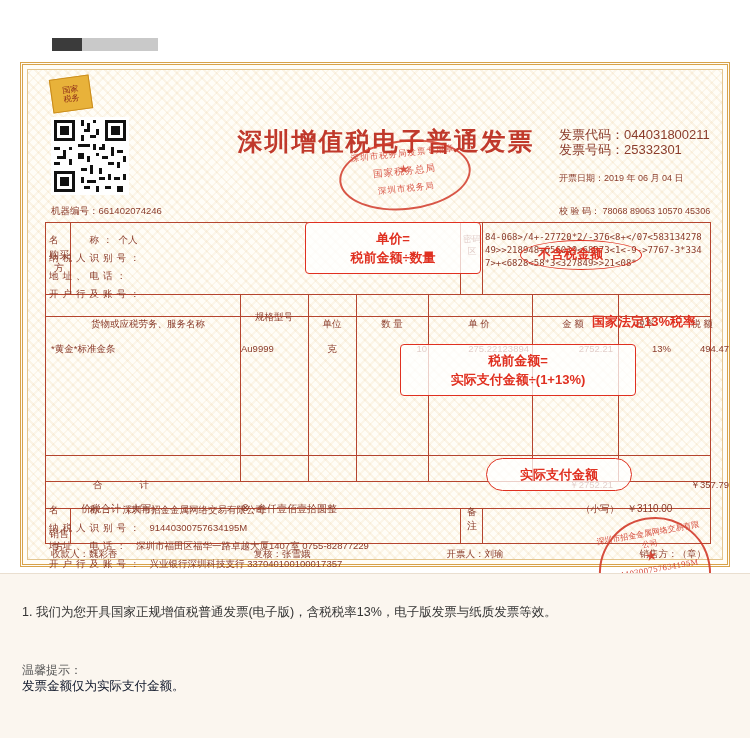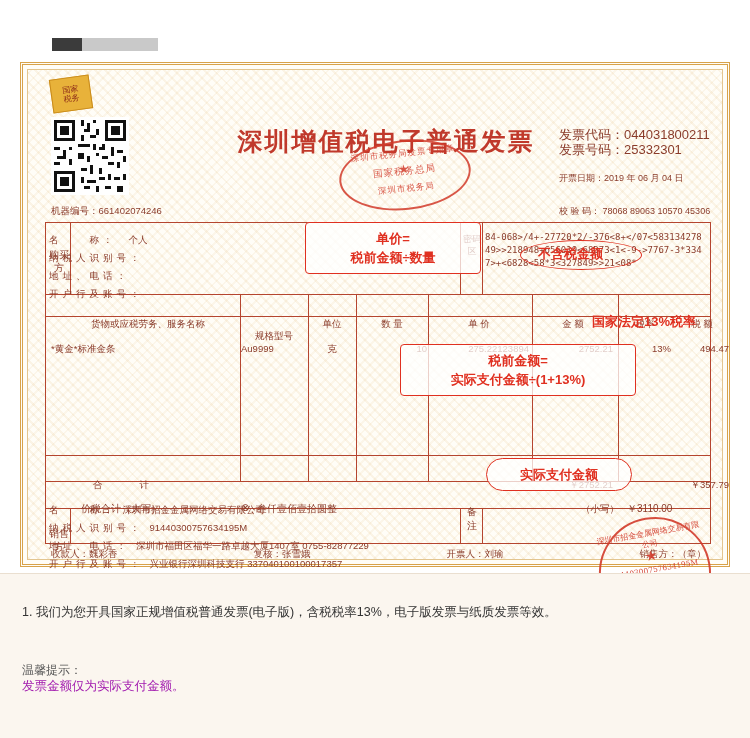--- a/index.html
+++ b/index.html
@@ -78,21 +78,21 @@
   .line{position:absolute;background:#b5452f;}
   .h{height:1px;left:0;right:0;}
   .v{width:1px;top:0;bottom:0;}
 
   .side-label{
     position:absolute;width:20px;text-align:center;font-size:10px;color:#8a3b2a;line-height:13px;
   }
 
   .buyer{position:absolute;left:26px;top:166px;font-size:9.5px;line-height:18px;color:#8a3b2a;}
   .buyer .lbl{letter-spacing:4px;}
-  .buyer .val{margin-left:12px;letter-spacing:0;}
+  .buyer .val{margin-left:2px;letter-spacing:0;}
 
   .pwd-label{position:absolute;left:440px;top:168px;width:18px;font-size:9px;color:#8a3b2a;line-height:12px;text-align:center;}
   .pwd-block{
     position:absolute;left:462px;top:166px;width:220px;font-family:"DejaVu Sans Mono","Liberation Mono",monospace;
     font-size:9px;line-height:13px;color:#8a3b2a;word-break:break-all;
   }
 
   .colhdr{position:absolute;font-size:9.5px;color:#8a3b2a;text-align:center;}
   .cell{position:absolute;font-size:9.5px;color:#8a3b2a;}
 
@@ -126,21 +126,21 @@
     line-height:19px;box-sizing:border-box;
   }
   .annot-oval{
     position:absolute;border:1.5px solid #e03020;border-radius:50%;
   }
 
   
   .notes{position:absolute;left:0;top:573px;width:750px;height:165px;background:#fbf6ef;border-top:1px solid #eadfd0;}
   .note1{position:absolute;left:22px;top:30px;font-size:12.5px;color:#333;}
   .note2{position:absolute;left:22px;top:82px;font-size:12px;color:#555;margin-top:6px;}
-  .note3{position:absolute;left:22px;top:104px;font-size:12.5px;color:#a21caf;}
+  .note3{position:absolute;left:22px;top:104px;font-size:12.5px;color:#0f172a;}
 </style>
 </head>
 <body>
 
 <div class="page">
 
   <div class="redact-bar">
     <div class="dark"></div>
   </div>
 
@@ -270,21 +270,21 @@
       <div><span class="lbl">名　　称：</span><span class="val">个人</span></div>
       <div><span class="lbl">纳税人识别号：</span><span class="val"></span></div>
       <div><span class="lbl">地址、电话：</span><span class="val"></span></div>
       <div><span class="lbl">开户行及账号：</span><span class="val"></span></div>
     </div>
 
     <div class="pwd-label">密码区</div>
     <div class="pwd-block">84-068&gt;/4+-27720*2/-376&lt;8+&lt;/07&lt;58313427849&gt;&gt;218948+656019&lt;68D73&lt;1&lt;-9-&gt;7767-3*3347&gt;+&lt;6828&lt;58*3&lt;327849&gt;&gt;21&lt;08*</div>
 
     <div class="colhdr" style="left:30px;top:253px;width:190px;">货物或应税劳务、服务名称</div>
-    <div class="colhdr" style="left:218px;top:265px;width:66px;">规格型号</div>
+    <div class="colhdr" style="left:218px;top:246px;width:66px;">规格型号</div>
     <div class="colhdr" style="left:286px;top:253px;width:46px;">单位</div>
     <div class="colhdr" style="left:334px;top:253px;width:70px;">数 量</div>
     <div class="colhdr" style="left:406px;top:253px;width:100px;">单 价</div>
     <div class="colhdr" style="left:508px;top:253px;width:84px;">金 额</div>
     <div class="colhdr" style="left:594px;top:253px;width:56px;">税率</div>
     <div class="colhdr" style="left:650px;top:253px;width:58px;">税 额</div>
 
     <div class="cell" style="left:28px;top:278px;">*黄金*标准金条</div>
     <div class="cell" style="left:218px;top:278px;">Au9999</div>
     <div class="cell" style="left:286px;top:278px;width:46px;text-align:center;">克</div>

